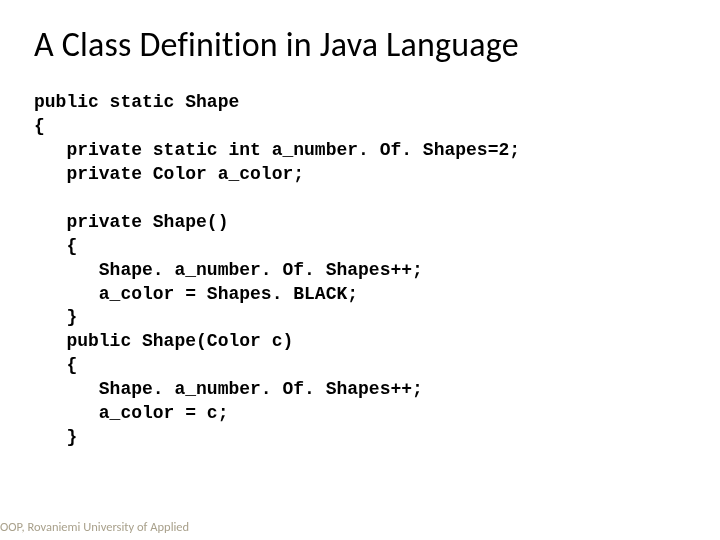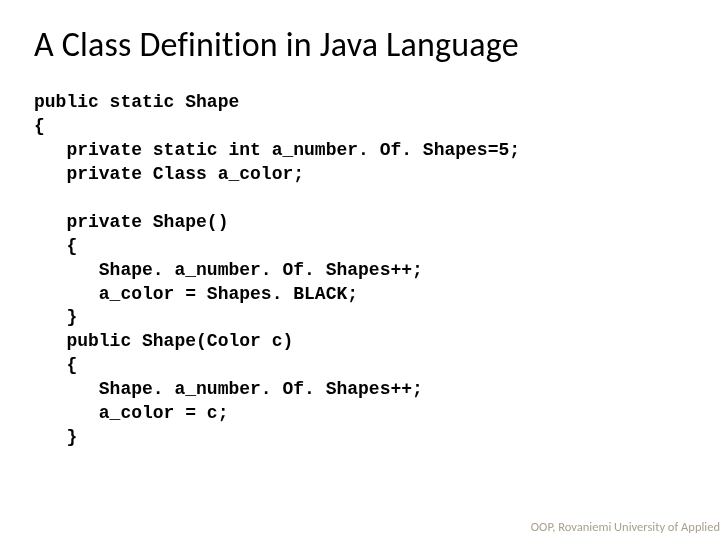--- a/index.html
+++ b/index.html
@@ -32,40 +32,40 @@
     font-family: "Courier New", Courier, monospace;
     font-size: 18px;
     font-weight: bold;
     line-height: 1.33;
     color: #000;
     white-space: pre;
     margin: 0;
   }
   .footer {
     position: absolute;
-    left: 16px;
+    left: 0;
     right: 0;
     bottom: 6px;
-    text-align: right;
+    text-align: left;
     font-size: 12.5px;
     color: #a9a18c;
     line-height: 1.15;
   }
 </style>
 </head>
 <body>
 
 <div class="slide">
 
   <h1 class="title">A Class Definition in Java Language</h1>
 
   <pre class="code"><span>public static Shape</span>
 <span>{</span>
-<span>   private static int a_number. Of. Shapes=5;</span>
-<span>   private Class a_color;</span>
+<span>   private static int a_number. Of. Shapes=2;</span>
+<span>   private Color a_color;</span>
 <span></span>
 <span>   private Shape()</span>
 <span>   {</span>
 <span>      Shape. a_number. Of. Shapes++;</span>
 <span>      a_color = Shapes. BLACK;</span>
 <span>   }</span>
 <span>   public Shape(Color c)</span>
 <span>   {</span>
 <span>      Shape. a_number. Of. Shapes++;</span>
 <span>      a_color = c;</span>

